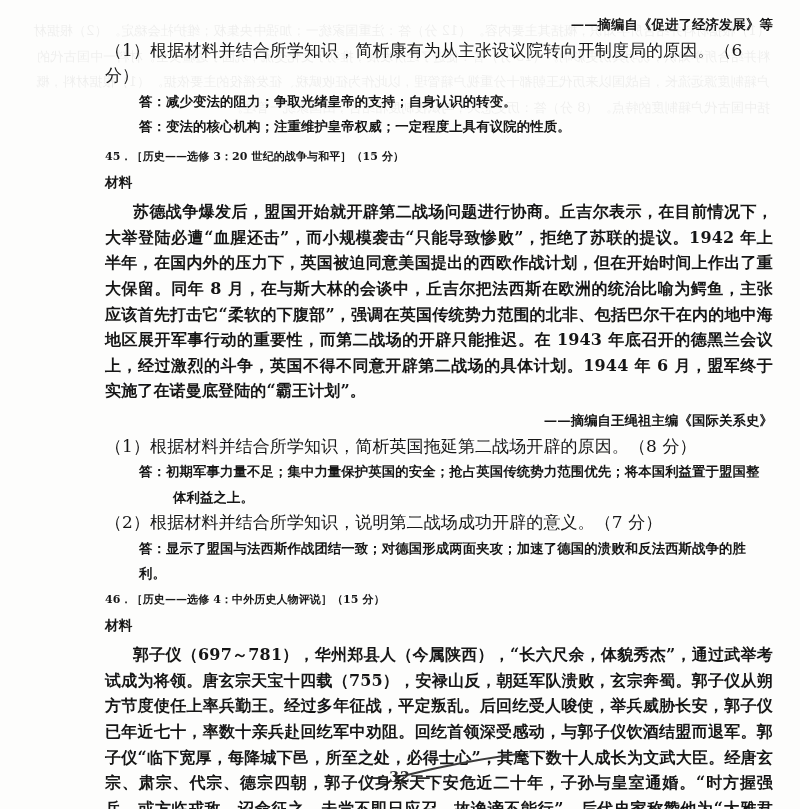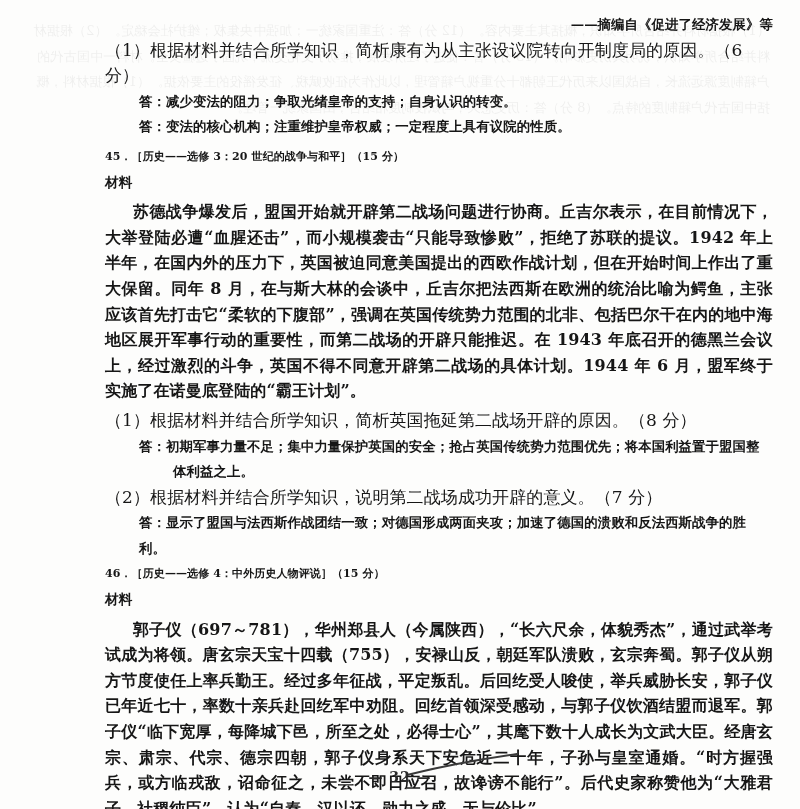--- a/index.html
+++ b/index.html
@@ -133,20 +133,21 @@
 
     <div class="section-head">45．［历史——选修 3：20 世纪的战争与和平］（15 分）</div>
     <div class="material-label">材料</div>
 
     <div class="spacer-xs"></div>
 
     <div class="material-para">苏德战争爆发后，盟国开始就开辟第二战场问题进行协商。丘吉尔表示，在目前情况下，大举登陆必遭“血腥还击”，而小规模袭击“只能导致惨败”，拒绝了苏联的提议。1942 年上半年，在国内外的压力下，英国被迫同意美国提出的西欧作战计划，但在开始时间上作出了重大保留。同年 8 月，在与斯大林的会谈中，丘吉尔把法西斯在欧洲的统治比喻为鳄鱼，主张应该首先打击它“柔软的下腹部”，强调在英国传统势力范围的北非、包括巴尔干在内的地中海地区展开军事行动的重要性，而第二战场的开辟只能推迟。在 1943 年底召开的德黑兰会议上，经过激烈的斗争，英国不得不同意开辟第二战场的具体计划。1944 年 6 月，盟军终于实施了在诺曼底登陆的“霸王计划”。</div>
 
     <div class="spacer-xs"></div>
 
+    <div class="attribution">——摘编自王绳祖主编《国际关系史》</div>
 
     <div class="question">（1）根据材料并结合所学知识，简析英国拖延第二战场开辟的原因。（8 分）</div>
     <div class="answer">答：初期军事力量不足；集中力量保护英国的安全；抢占英国传统势力范围优先；将本国利益置于盟国整</div>
     <div class="answer" style="padding-left:68px">体利益之上。</div>
 
     <div class="question">（2）根据材料并结合所学知识，说明第二战场成功开辟的意义。（7 分）</div>
     <div class="answer">答：显示了盟国与法西斯作战团结一致；对德国形成两面夹攻；加速了德国的溃败和反法西斯战争的胜利。</div>
 
     <div class="section-head">46．［历史——选修 4：中外历史人物评说］（15 分）</div>
     <div class="material-label">材料</div>

